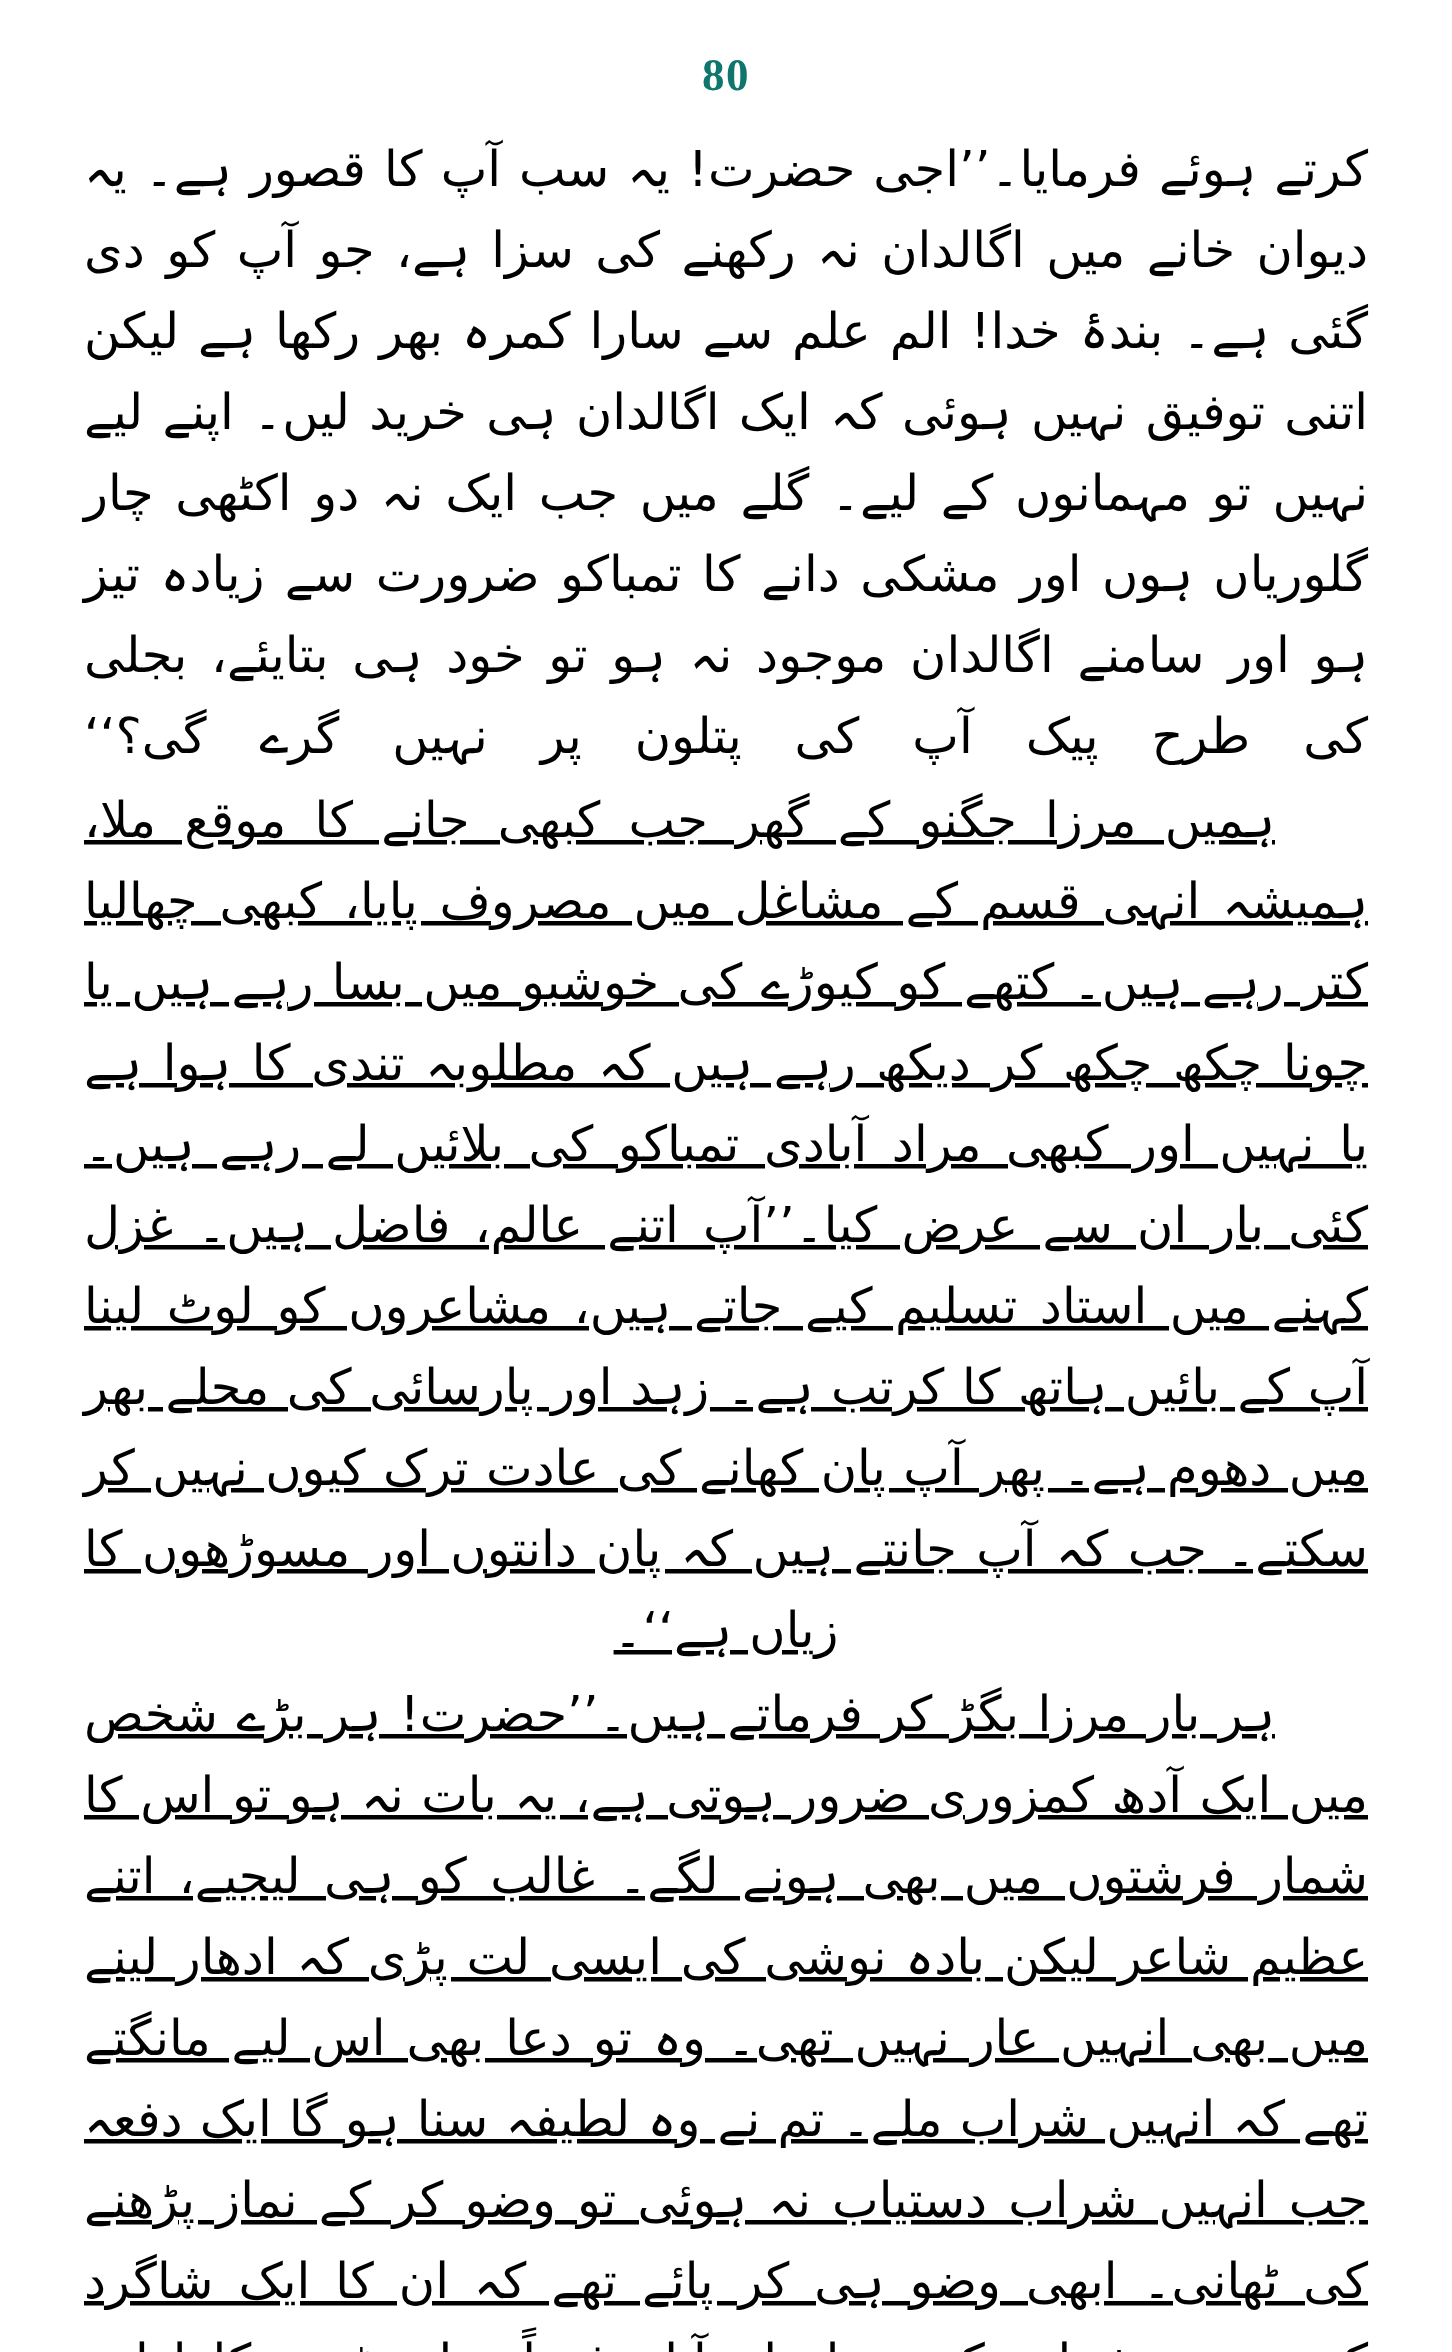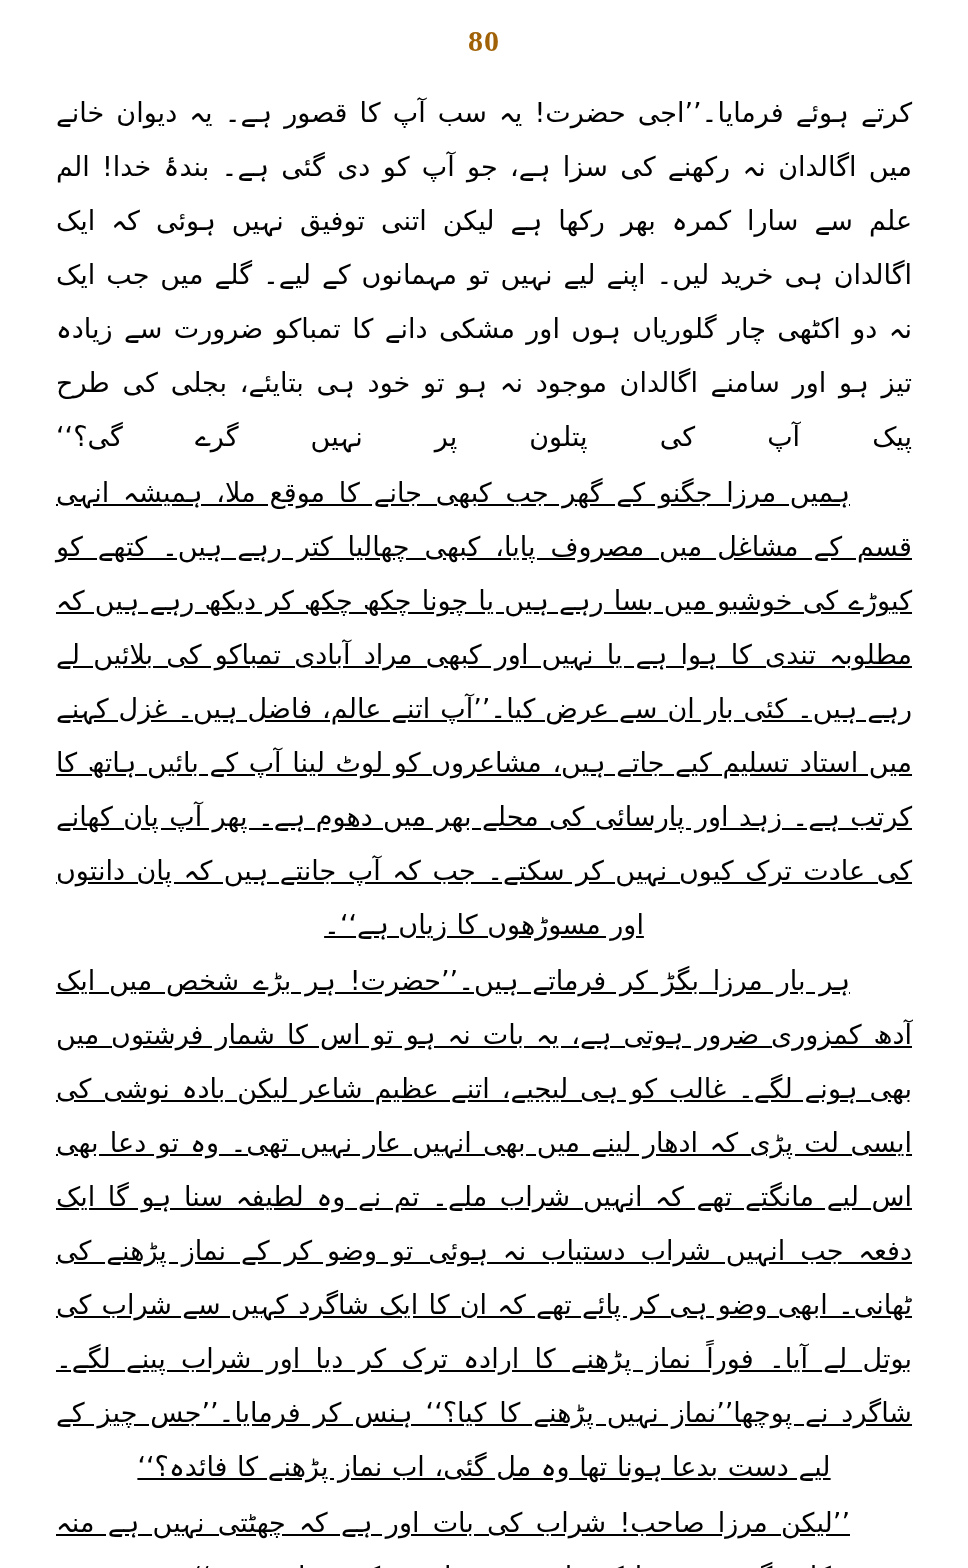--- a/index.html
+++ b/index.html
@@ -11,42 +11,42 @@
     position: relative;
     width: 968px;
     height: 1568px;
     background: #ffffff;
     margin: 0 auto;
     overflow: hidden;
     font-family: "DejaVu Sans", sans-serif;
   }
   .page-number {
     position: absolute;
-    top: 24px;
+    top: 34px;
     left: 0;
     width: 100%;
     text-align: center;
     font-size: 30px;
     font-weight: bold;
-    color: #a16207;
+    color: #0f766e;
     font-family: "Liberation Serif", serif;
     letter-spacing: 1px;
   }
   .body-text {
     position: absolute;
     top: 86px;
     left: 56px;
     width: 856px;
     direction: rtl;
     text-align: justify;
     color: #000000;
   }
   .para {
     margin: 0 0 2px 0;
-    font-size: 27px;
+    font-size: 33px;
     line-height: 54px;
     direction: rtl;
     unicode-bidi: embed;
     text-align: justify;
     text-align-last: justify;
     font-family: "DejaVu Sans", sans-serif;
     font-weight: 500;
     word-spacing: 1px;
   }
   .para.indent {

